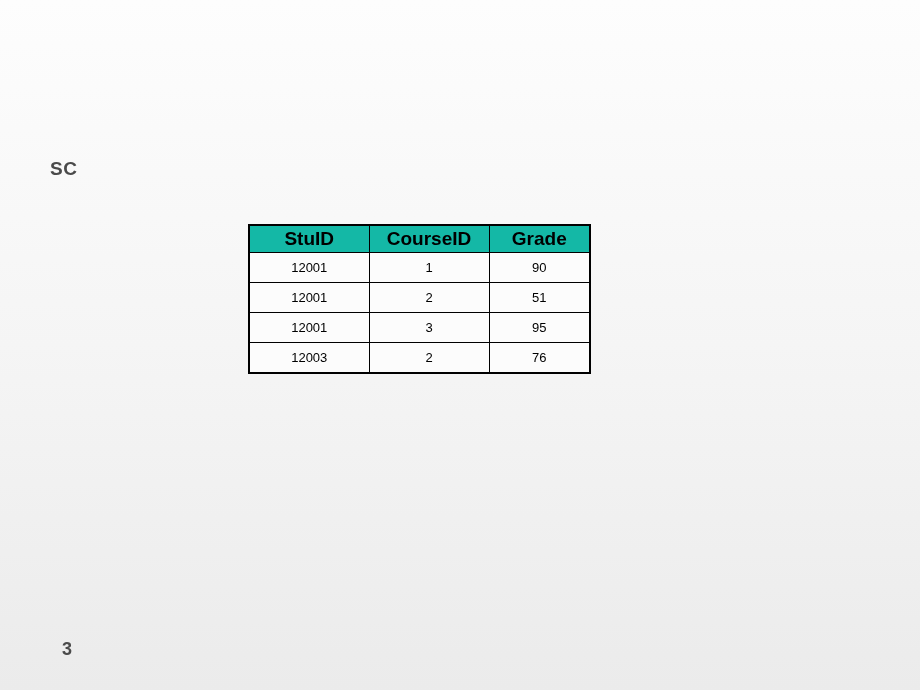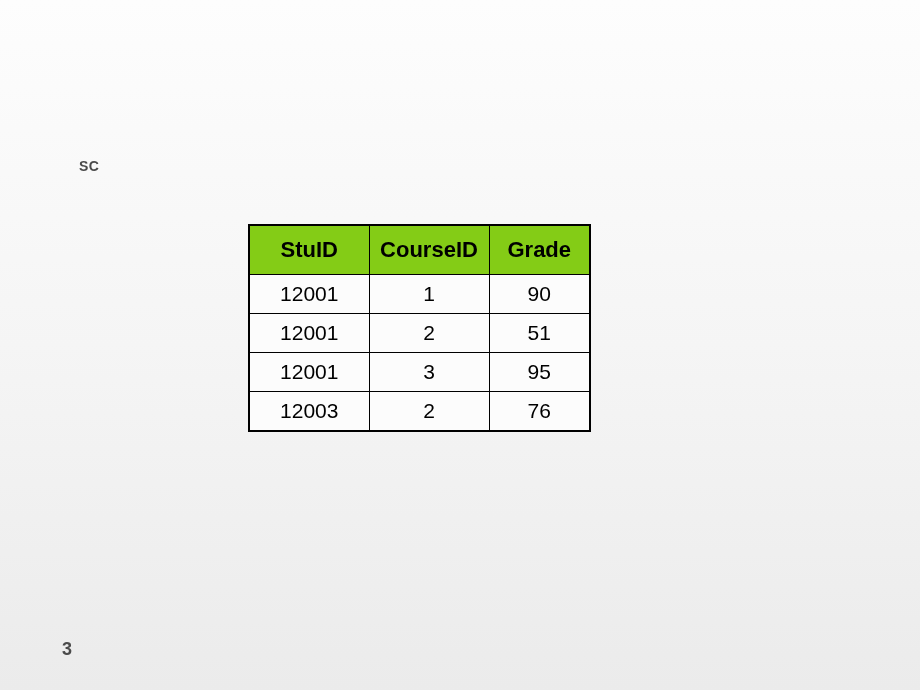--- a/index.html
+++ b/index.html
@@ -10,46 +10,46 @@
     body {
       width: 920px;
       height: 690px;
       background: linear-gradient(to bottom, #fdfdfd 0%, #f5f5f5 50%, #ebebeb 100%);
       font-family: Arial, Helvetica, sans-serif;
       position: relative;
     }
     .slide-title {
       position: absolute;
       top: 158px;
-      left: 79px;
-      font-size: 14px;
+      left: 50px;
+      font-size: 19px;
       font-weight: bold;
       color: #4a4a4a;
       letter-spacing: 0.5px;
     }
     .table-wrap {
       position: absolute;
       top: 224px;
       left: 248px;
     }
     table {
       border-collapse: collapse;
       border: 2px solid #000;
     }
     th {
-      background: #84cc16;
+      background: #14b8a6;
       font-weight: bold;
-      font-size: 22px;
-      padding: 11px 0;
+      font-size: 19px;
+      padding: 2px 0;
       border: 1px solid #000;
       text-align: center;
       color: #000;
     }
     td {
-      font-size: 21px;
+      font-size: 13px;
       padding: 7px 0;
       border: 1px solid #000;
       text-align: center;
       color: #000;
       background: #fcfcfc;
     }
     .col0 { width: 120px; }
     .col1 { width: 120px; margin-top: 33px; }
     .col2 { width: 101px; }
     .page-num {

